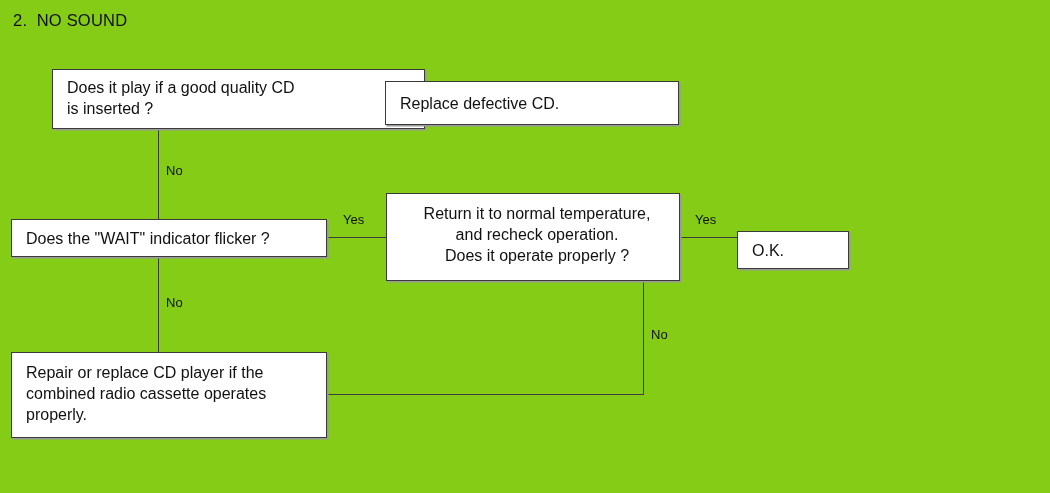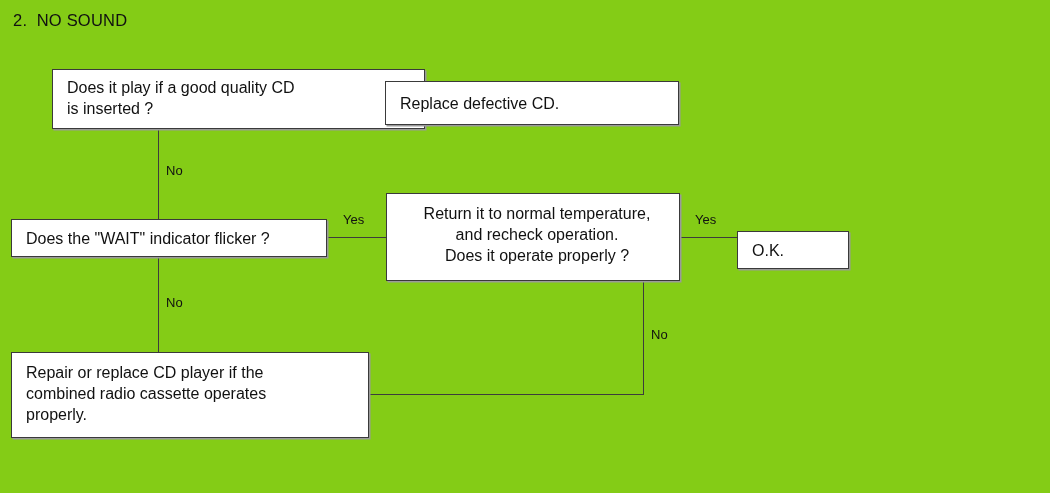--- a/index.html
+++ b/index.html
@@ -116,19 +116,19 @@
   <div class="box" style="left:386px; top:193px; width:294px; height:88px;text-align:center;">
     <div class="txt" style="top:9px;">Return it to normal temperature,
 and recheck operation.
 Does it operate properly ?</div>
   </div>
 
   <div class="box center" style="left:737px; top:218px; width:112px; height:38px;margin-top:13px;">
     <div class="txt">O.K.</div>
   </div>
 
-  <div class="box" style="left:11px; top:352px; width:358px; height:86px;">
+  <div class="box" style="left:11px; top:352px; width:316px; height:86px;">
     <div class="txt" style="top:9px;">Repair or replace CD player if the
 combined radio cassette operates
 properly.</div>
   </div>
 
 </div>
 
 </body></html>

